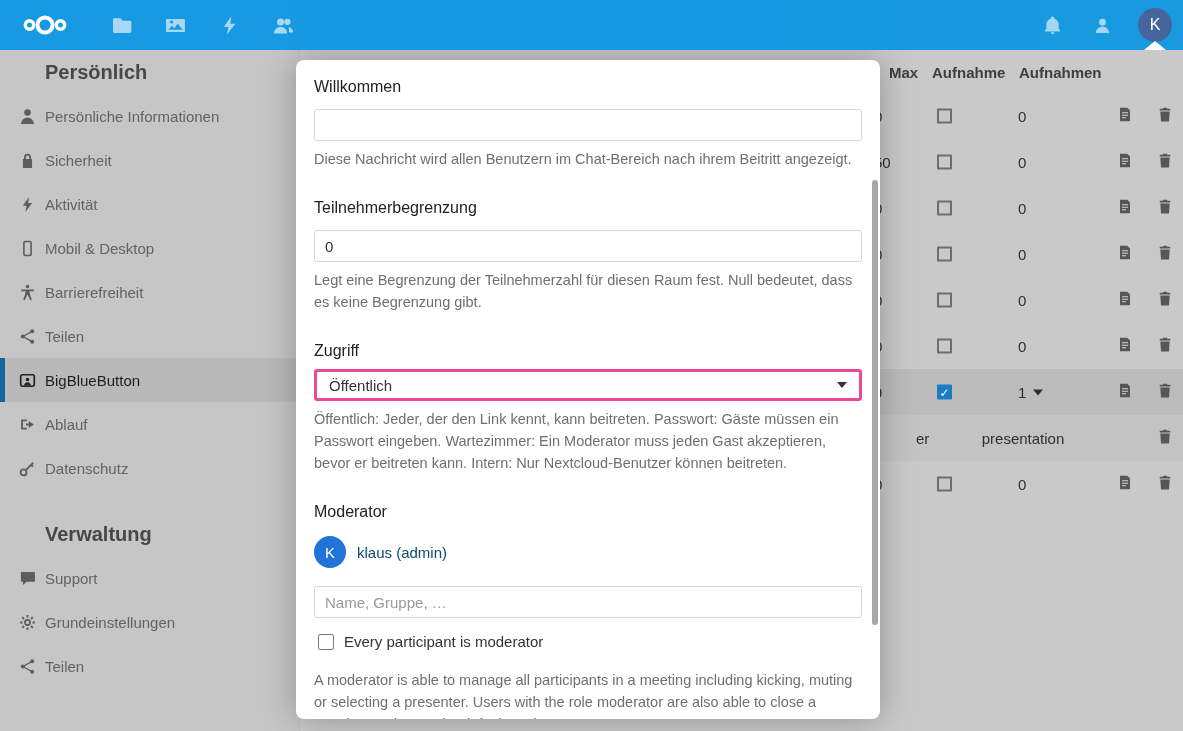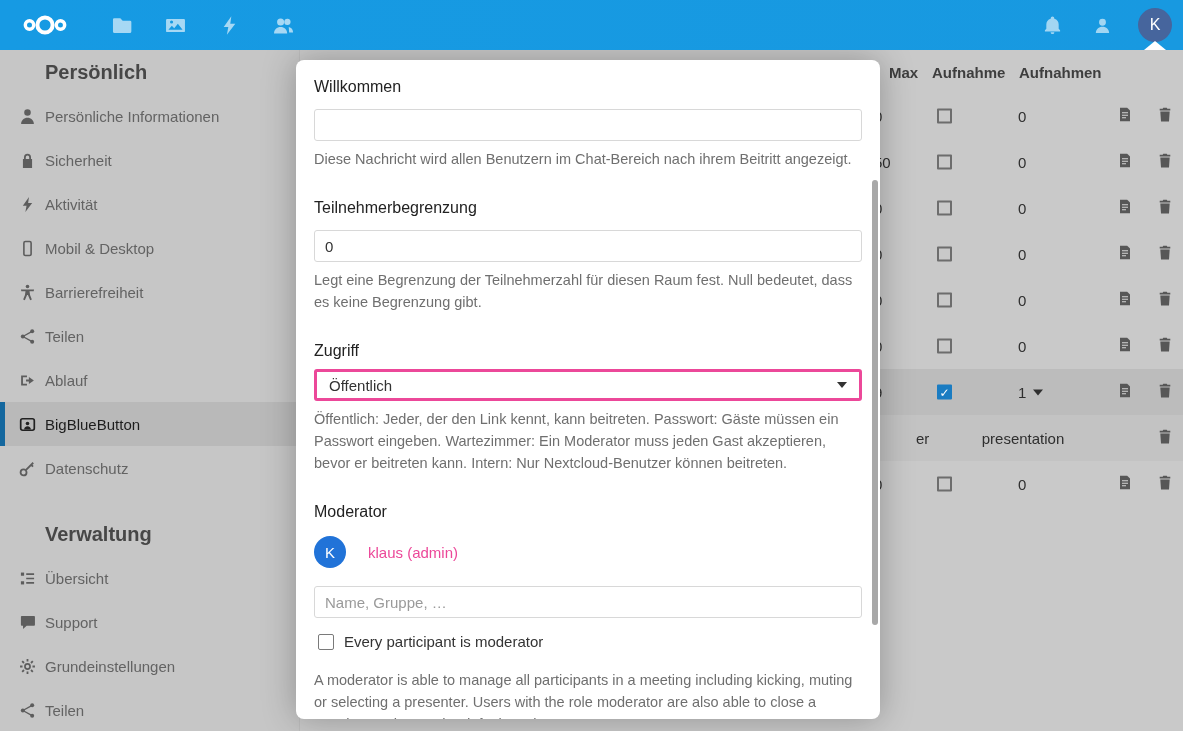--- a/index.html
+++ b/index.html
@@ -61,21 +61,21 @@
   .hint { margin-top:7px; font-size:14.5px; line-height:22px; color:#6f6f6f; }
   .mt-sec { margin-top:29px; }
   .m-select { margin-top:9px; height:32px; border:3px solid #ec4899; border-radius:3px;
     display:flex; align-items:center; justify-content:space-between; padding:0 12px; cursor:pointer; }
   .m-select .sel-val { font-size:15px; color:#333; }
   .sel-caret { width:0; height:0; border-left:5px solid transparent; border-right:5px solid transparent;
     border-top:6px solid #333; }
   .mod-row { margin-top:15px; display:flex; align-items:center; }
   .m-avatar { width:32px; height:32px; border-radius:50%; background:#2173d8; color:#fff; font-size:15px;
     display:flex; align-items:center; justify-content:center; }
-  .mod-name { margin-left:22px; font-size:15px; color:#ec4899; }
+  .mod-name { margin-left:11px; font-size:15px; color:#0c4a6e; }
   .chk-row { margin-top:15px; display:flex; align-items:center; cursor:pointer; }
   .m-cb { width:16px; height:16px; border:1.5px solid #7a7a7a; border-radius:2px; margin-left:4px; }
   .chk-label { margin-left:10px; font-size:15px; color:#333; }
   .mod-desc { margin-top:19px; font-size:14.5px; line-height:22px; color:#6f6f6f; }
   .m-scroll { position:absolute; right:2px; top:120px; width:6px; height:445px; background:#a8a8a8;
     border-radius:3px; cursor:pointer; }
 </style>
 </head>
 <body>
 
@@ -174,59 +174,49 @@
       <span class="s-icon">
         <svg width="17" height="17" viewBox="0 0 16 16" fill="#5d5d5d" style="color:#5d5d5d">
           <circle cx="12.4" cy="3.1" r="1.9"></circle>
           <circle cx="3.6" cy="8" r="1.9"></circle>
           <circle cx="12.4" cy="12.9" r="1.9"></circle>
           <path d="M3.6 8l8.8-4.9M3.6 8l8.8 4.9" stroke="currentColor" stroke-width="1.3" fill="none"></path>
         </svg>
       </span>
       <span class="s-label">Teilen</span>
     </div>
-    <div class="side-item">
-      <span class="s-icon">
-        <svg width="17" height="17" viewBox="0 0 16 16" fill="#5d5d5d" style="color:#5d5d5d">
-          <path d="M2 3.2h5.5v1.7H3.7v6.2h3.8v1.7H2z"></path>
-          <path d="M9.3 4.6 14 8l-4.7 3.4V9H6.6V7h2.7z"></path>
-        </svg>
-      </span>
-      <span class="s-label">Ablauf</span>
-    </div>
     <div class="side-item selected">
       <span class="s-icon">
         <svg width="17" height="17" viewBox="0 0 16 16" fill="#222222" style="color:#222222">
           <rect x="1.6" y="2.6" width="12.8" height="10.8" rx="1.8" fill="none" stroke="currentColor" stroke-width="1.6"></rect>
           <circle cx="8" cy="7" r="1.7"></circle>
           <path d="M4.8 12.6c0-1.8 1.4-3 3.2-3s3.2 1.2 3.2 3z"></path>
         </svg>
       </span>
       <span class="s-label">BigBlueButton</span>
     </div>
     <div class="side-item">
       <span class="s-icon">
         <svg width="17" height="17" viewBox="0 0 16 16" fill="#5d5d5d" style="color:#5d5d5d">
+          <path d="M2 3.2h5.5v1.7H3.7v6.2h3.8v1.7H2z"></path>
+          <path d="M9.3 4.6 14 8l-4.7 3.4V9H6.6V7h2.7z"></path>
+        </svg>
+      </span>
+      <span class="s-label">Ablauf</span>
+    </div>
+    <div class="side-item">
+      <span class="s-icon">
+        <svg width="17" height="17" viewBox="0 0 16 16" fill="#5d5d5d" style="color:#5d5d5d">
           <circle cx="4.3" cy="11.7" r="2.8" fill="none" stroke="currentColor" stroke-width="1.7"></circle>
           <path d="M6.4 9.6 13.4 2.6M11 4l2.2 2.2" stroke="currentColor" stroke-width="1.7" fill="none"></path>
         </svg>
       </span>
       <span class="s-label">Datenschutz</span>
     </div>
     <div class="side-section-label gap-before">Verwaltung</div>
-    <div class="side-item">
-      <span class="s-icon">
-        <svg width="17" height="17" viewBox="0 0 16 16" fill="#5d5d5d" style="color:#5d5d5d">
-          <rect x="1.8" y="2.4" width="3" height="3"></rect>
-          <rect x="1.8" y="10.6" width="3" height="3"></rect>
-          <path d="M6.8 3.9h7.4M6.8 8h7.4M6.8 12.1h7.4" stroke="currentColor" stroke-width="1.5" fill="none"></path>
-        </svg>
-      </span>
-      <span class="s-label">Übersicht</span>
-    </div>
     <div class="side-item">
       <span class="s-icon">
         <svg width="17" height="17" viewBox="0 0 16 16" fill="#5d5d5d" style="color:#5d5d5d">
           <path d="M1.8 1.8h12.4a.8.8 0 0 1 .8.8v7.6a.8.8 0 0 1-.8.8H7.2l-3.4 3.2v-3.2H2.6a.8.8 0 0 1-.8-.8V2.6a.8.8 0 0 1 .8-.8z"></path>
         </svg>
       </span>
       <span class="s-label">Support</span>
     </div>
     <div class="side-item">
       <span class="s-icon">

